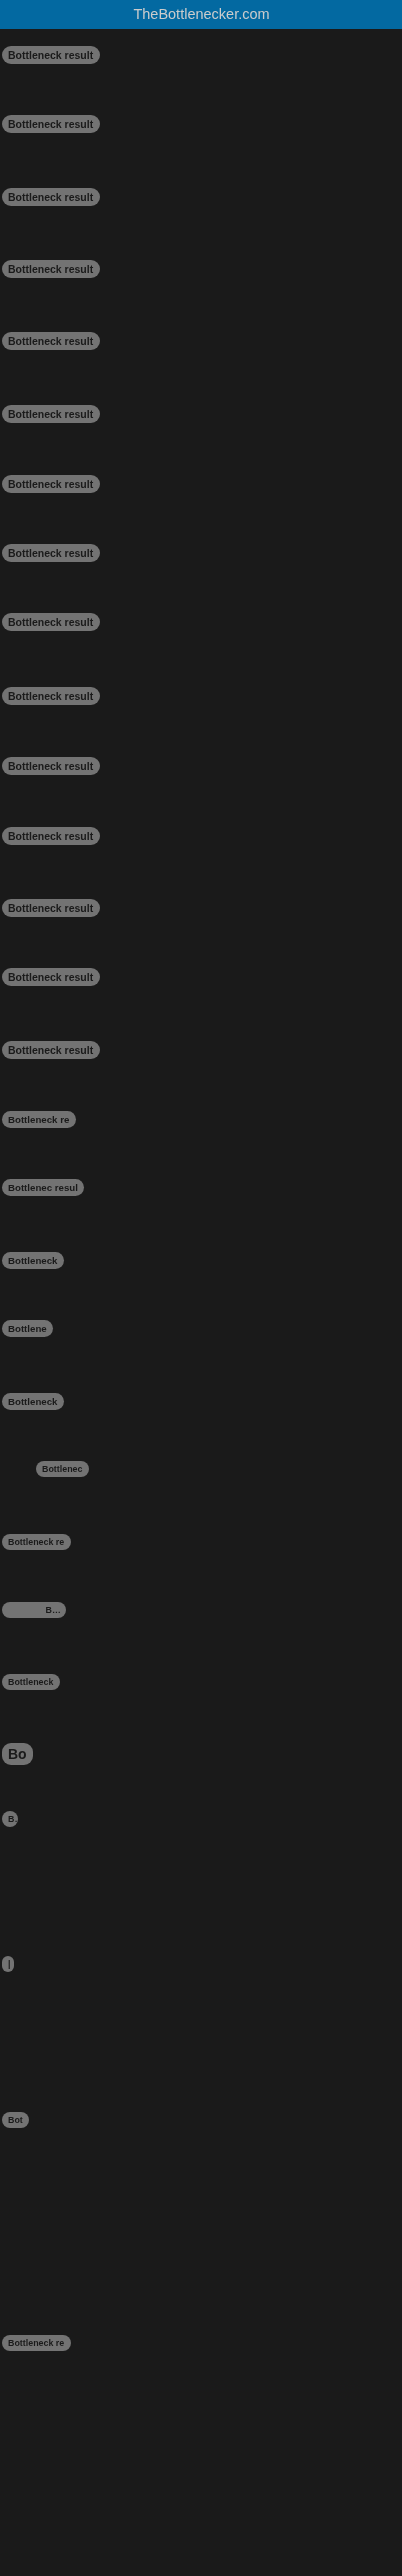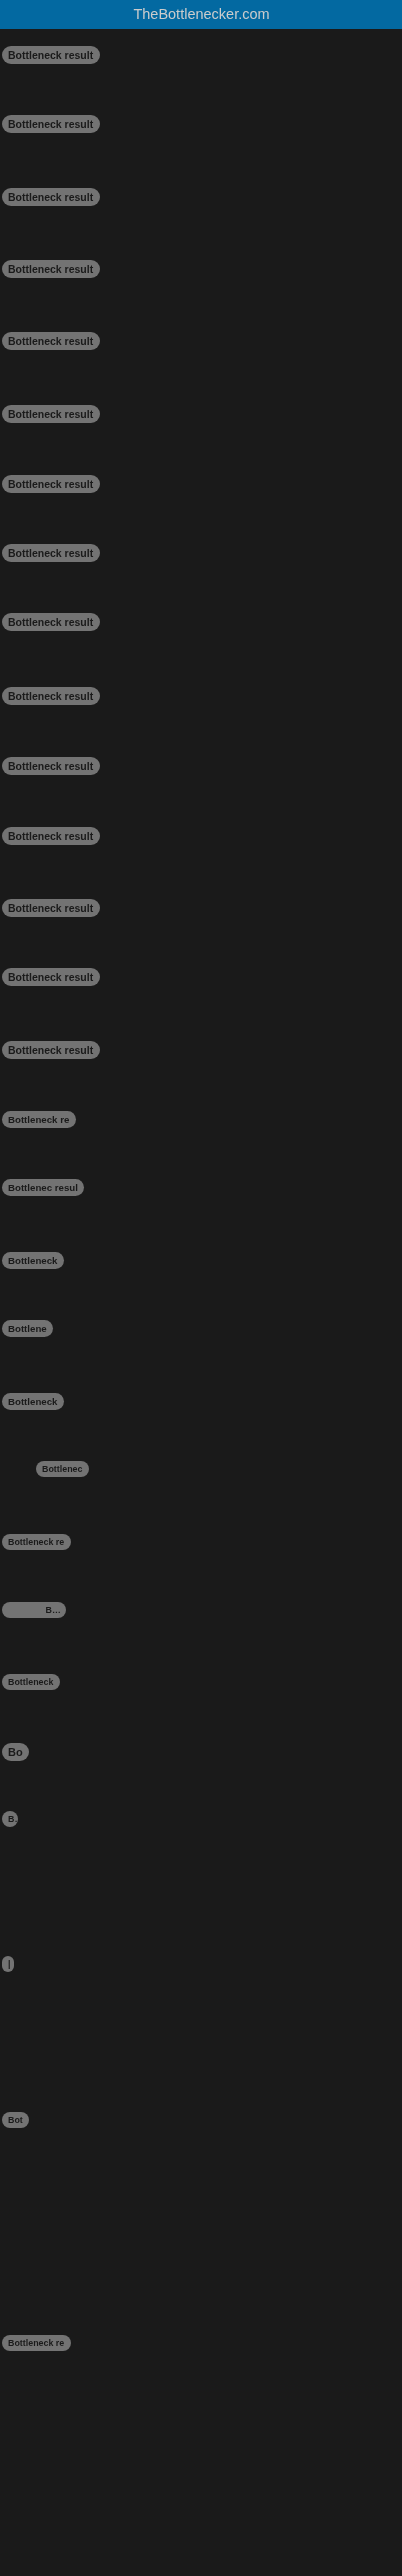--- a/index.html
+++ b/index.html
@@ -67,18 +67,18 @@
 <div class="row" style="top: 1041px; left: 1.6px;"><span class="bottleneck-badge" style="max-width: 121px; font-size: 10.5px;">Bottleneck result</span></div>
 <div class="row" style="top: 1111px; left: 1.6px;"><span class="bottleneck-badge" style="max-width: 105px; font-size: 9.7px;">Bottleneck re</span></div>
 <div class="row" style="top: 1179px; left: 1.6px;"><span class="bottleneck-badge" style="max-width: 113px; font-size: 9.7px;">Bottlenec resul</span></div>
 <div class="row" style="top: 1252px; left: 1.6px;"><span class="bottleneck-badge" style="max-width: 89px; font-size: 9.7px;">Bottleneck</span></div>
 <div class="row" style="top: 1320px; left: 1.6px;"><span class="bottleneck-badge" style="max-width: 76px; font-size: 9.7px;">Bottlene</span></div>
 <div class="row" style="top: 1393px; left: 1.6px;"><span class="bottleneck-badge" style="max-width: 81px; font-size: 9.7px;">Bottleneck</span></div>
 <div class="row" style="top: 1461px; left: 1.6px;"><span class="bottleneck-badge" style="max-width: 76px; font-size: 8.9px; margin-left: 34px;">Bottlenec</span></div>
 <div class="row" style="top: 1534px; left: 1.6px;"><span class="bottleneck-badge" style="max-width: 97px; font-size: 8.9px;">Bottleneck re</span></div>
 <div class="row" style="top: 1602px; left: 1.6px;"><span class="bottleneck-badge" style="max-width: 64px; font-size: 8.9px; padding-left: 44px;">Bottler</span></div>
 <div class="row" style="top: 1674px; left: 1.6px;"><span class="bottleneck-badge" style="max-width: 76px; font-size: 8.9px;">Bottleneck</span></div>
-<div class="row" style="top: 1743px; left: 1.6px;"><span class="bottleneck-badge" style="max-width: 36px; font-size: 11px;">Bo</span></div>
+<div class="row" style="top: 1743px; left: 1.6px;"><span class="bottleneck-badge" style="max-width: 36px; font-size: 14px;">Bo</span></div>
 <div class="row" style="top: 1811px; left: 1.6px;"><span class="bottleneck-badge" style="max-width: 16px; font-size: 8.9px;">B</span></div>
 <div class="row" style="top: 1956px; left: 1.6px;"><span class="bottleneck-badge" style="max-width: 8px; font-size: 8.9px;">|</span></div>
 <div class="row" style="top: 2093px; left: 1.6px; margin-top: 19px;"><span class="bottleneck-badge" style="max-width: 32px; font-size: 8.9px;">Bot</span></div>
 <div class="row" style="top: 2335px; left: 1.6px;"><span class="bottleneck-badge" style="max-width: 97px; font-size: 8.9px;">Bottleneck re</span></div>
 
 
 </body></html>

